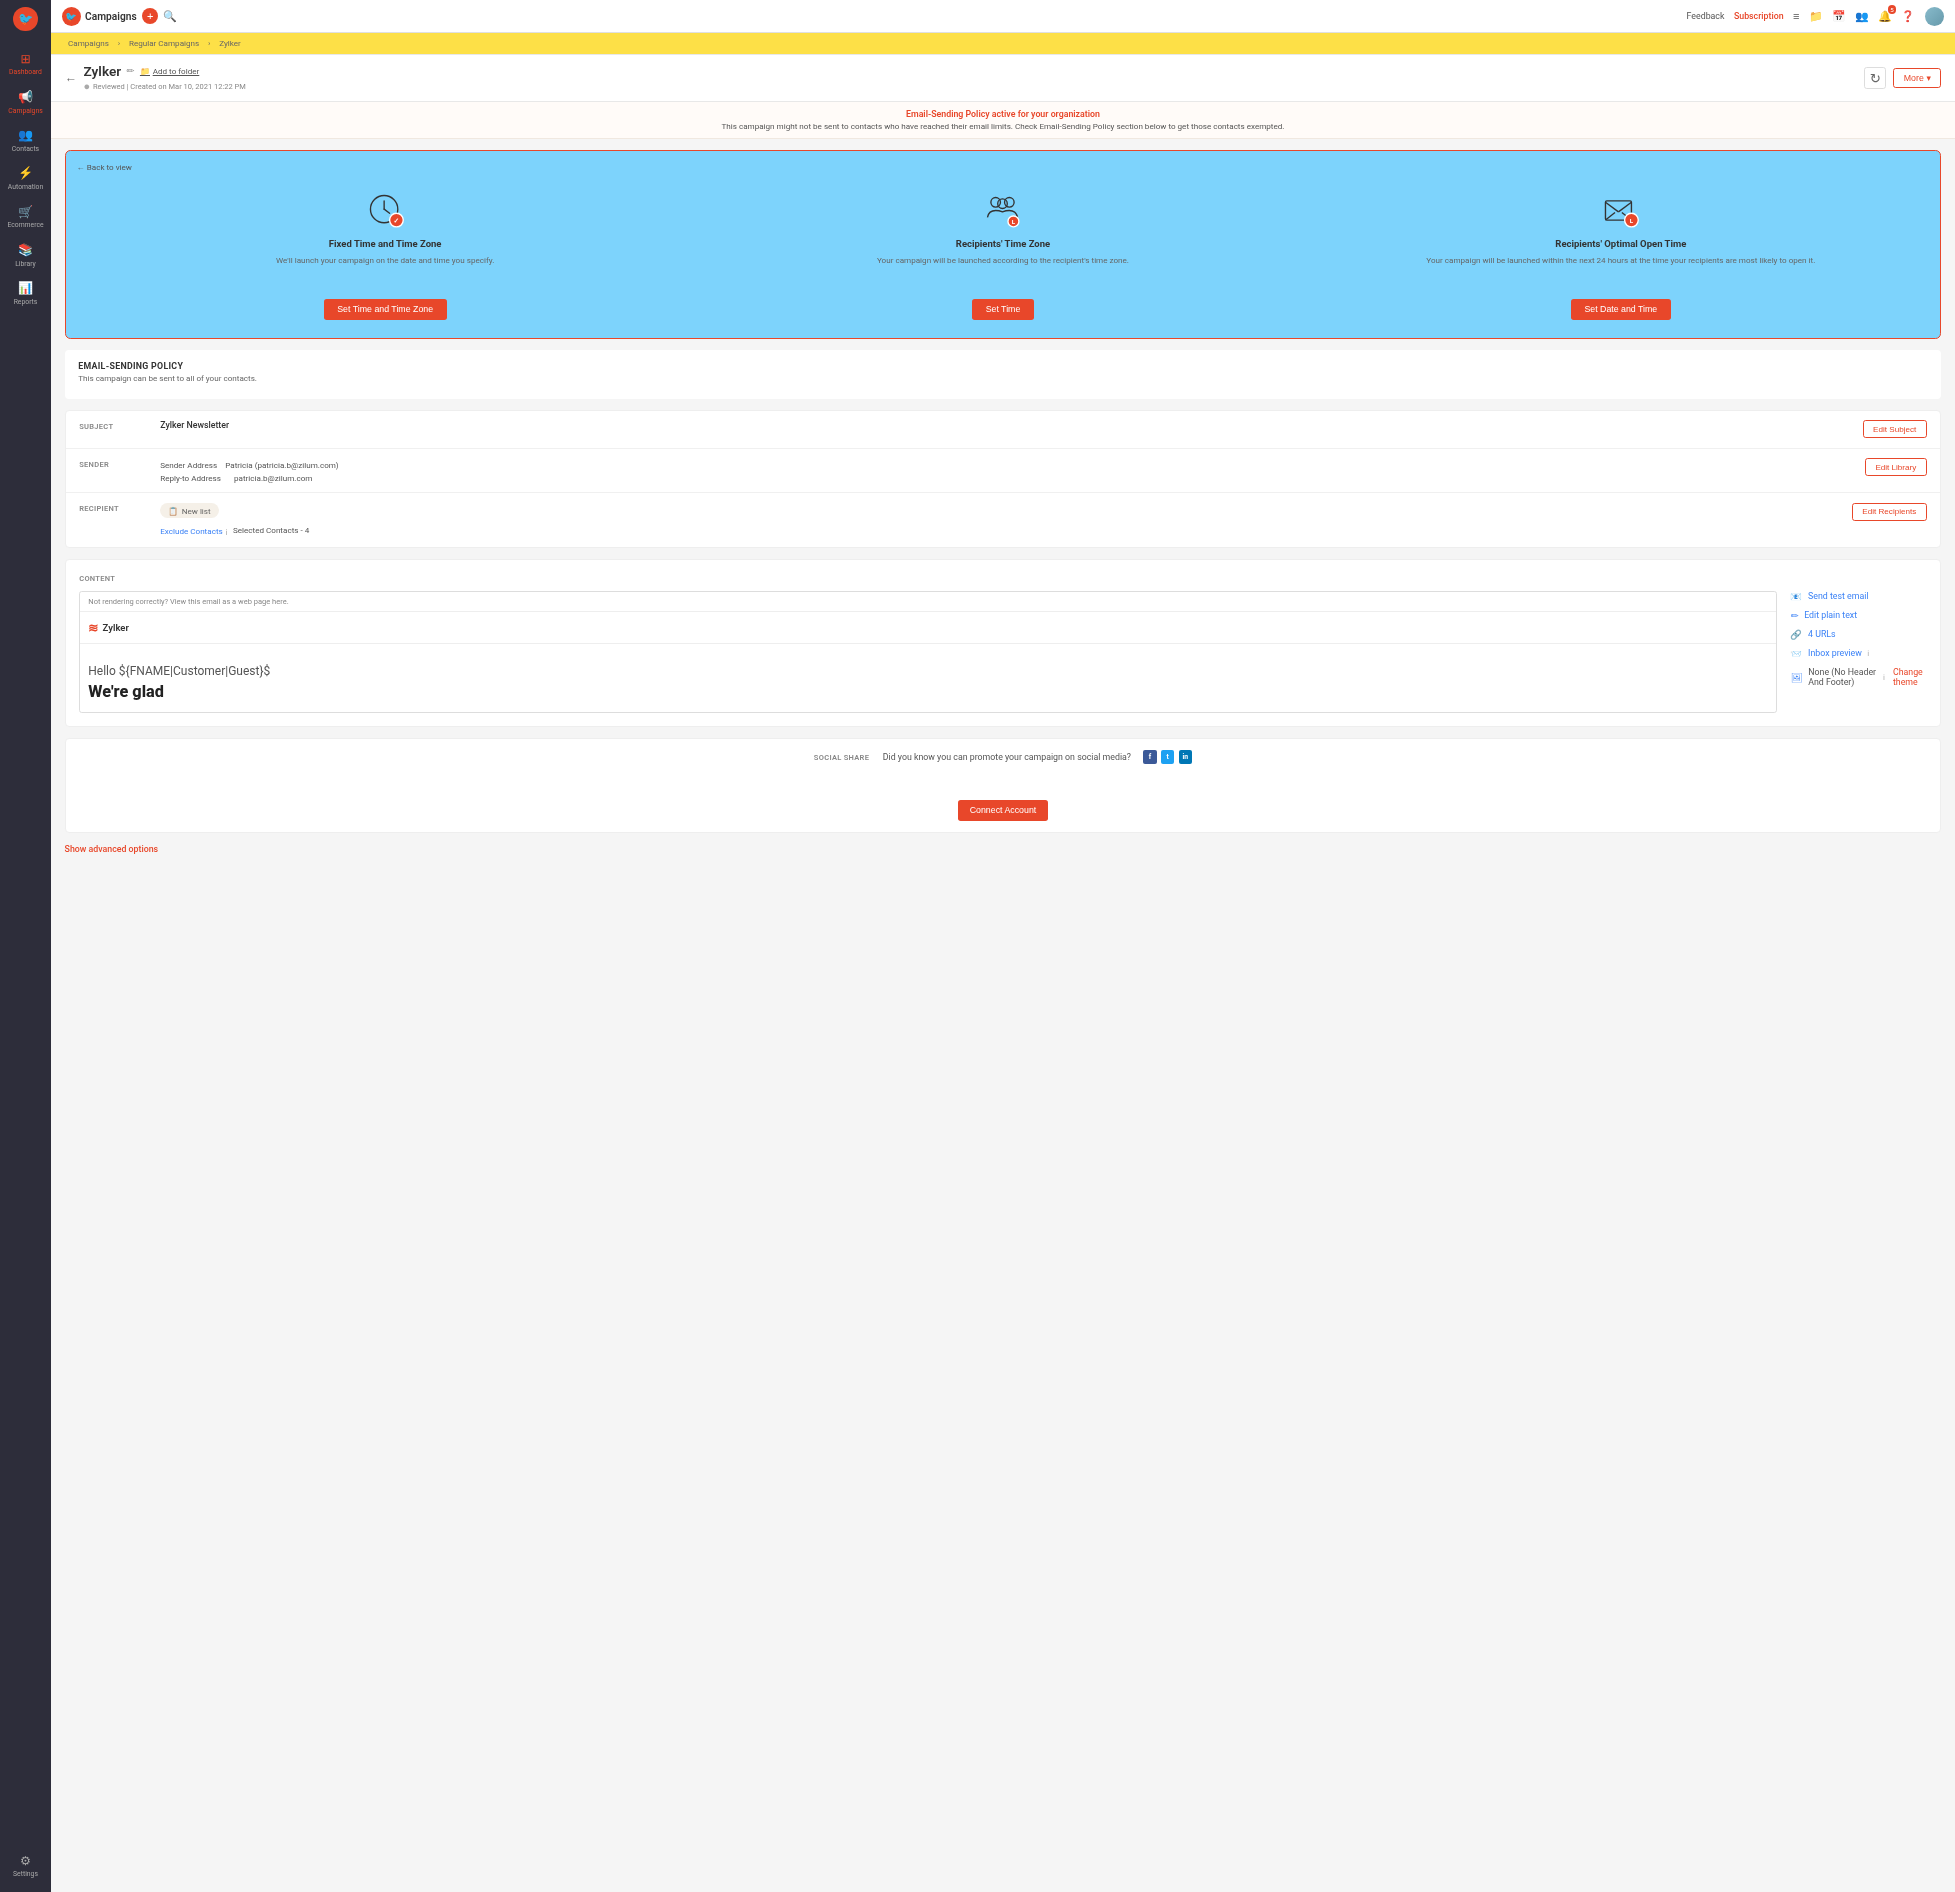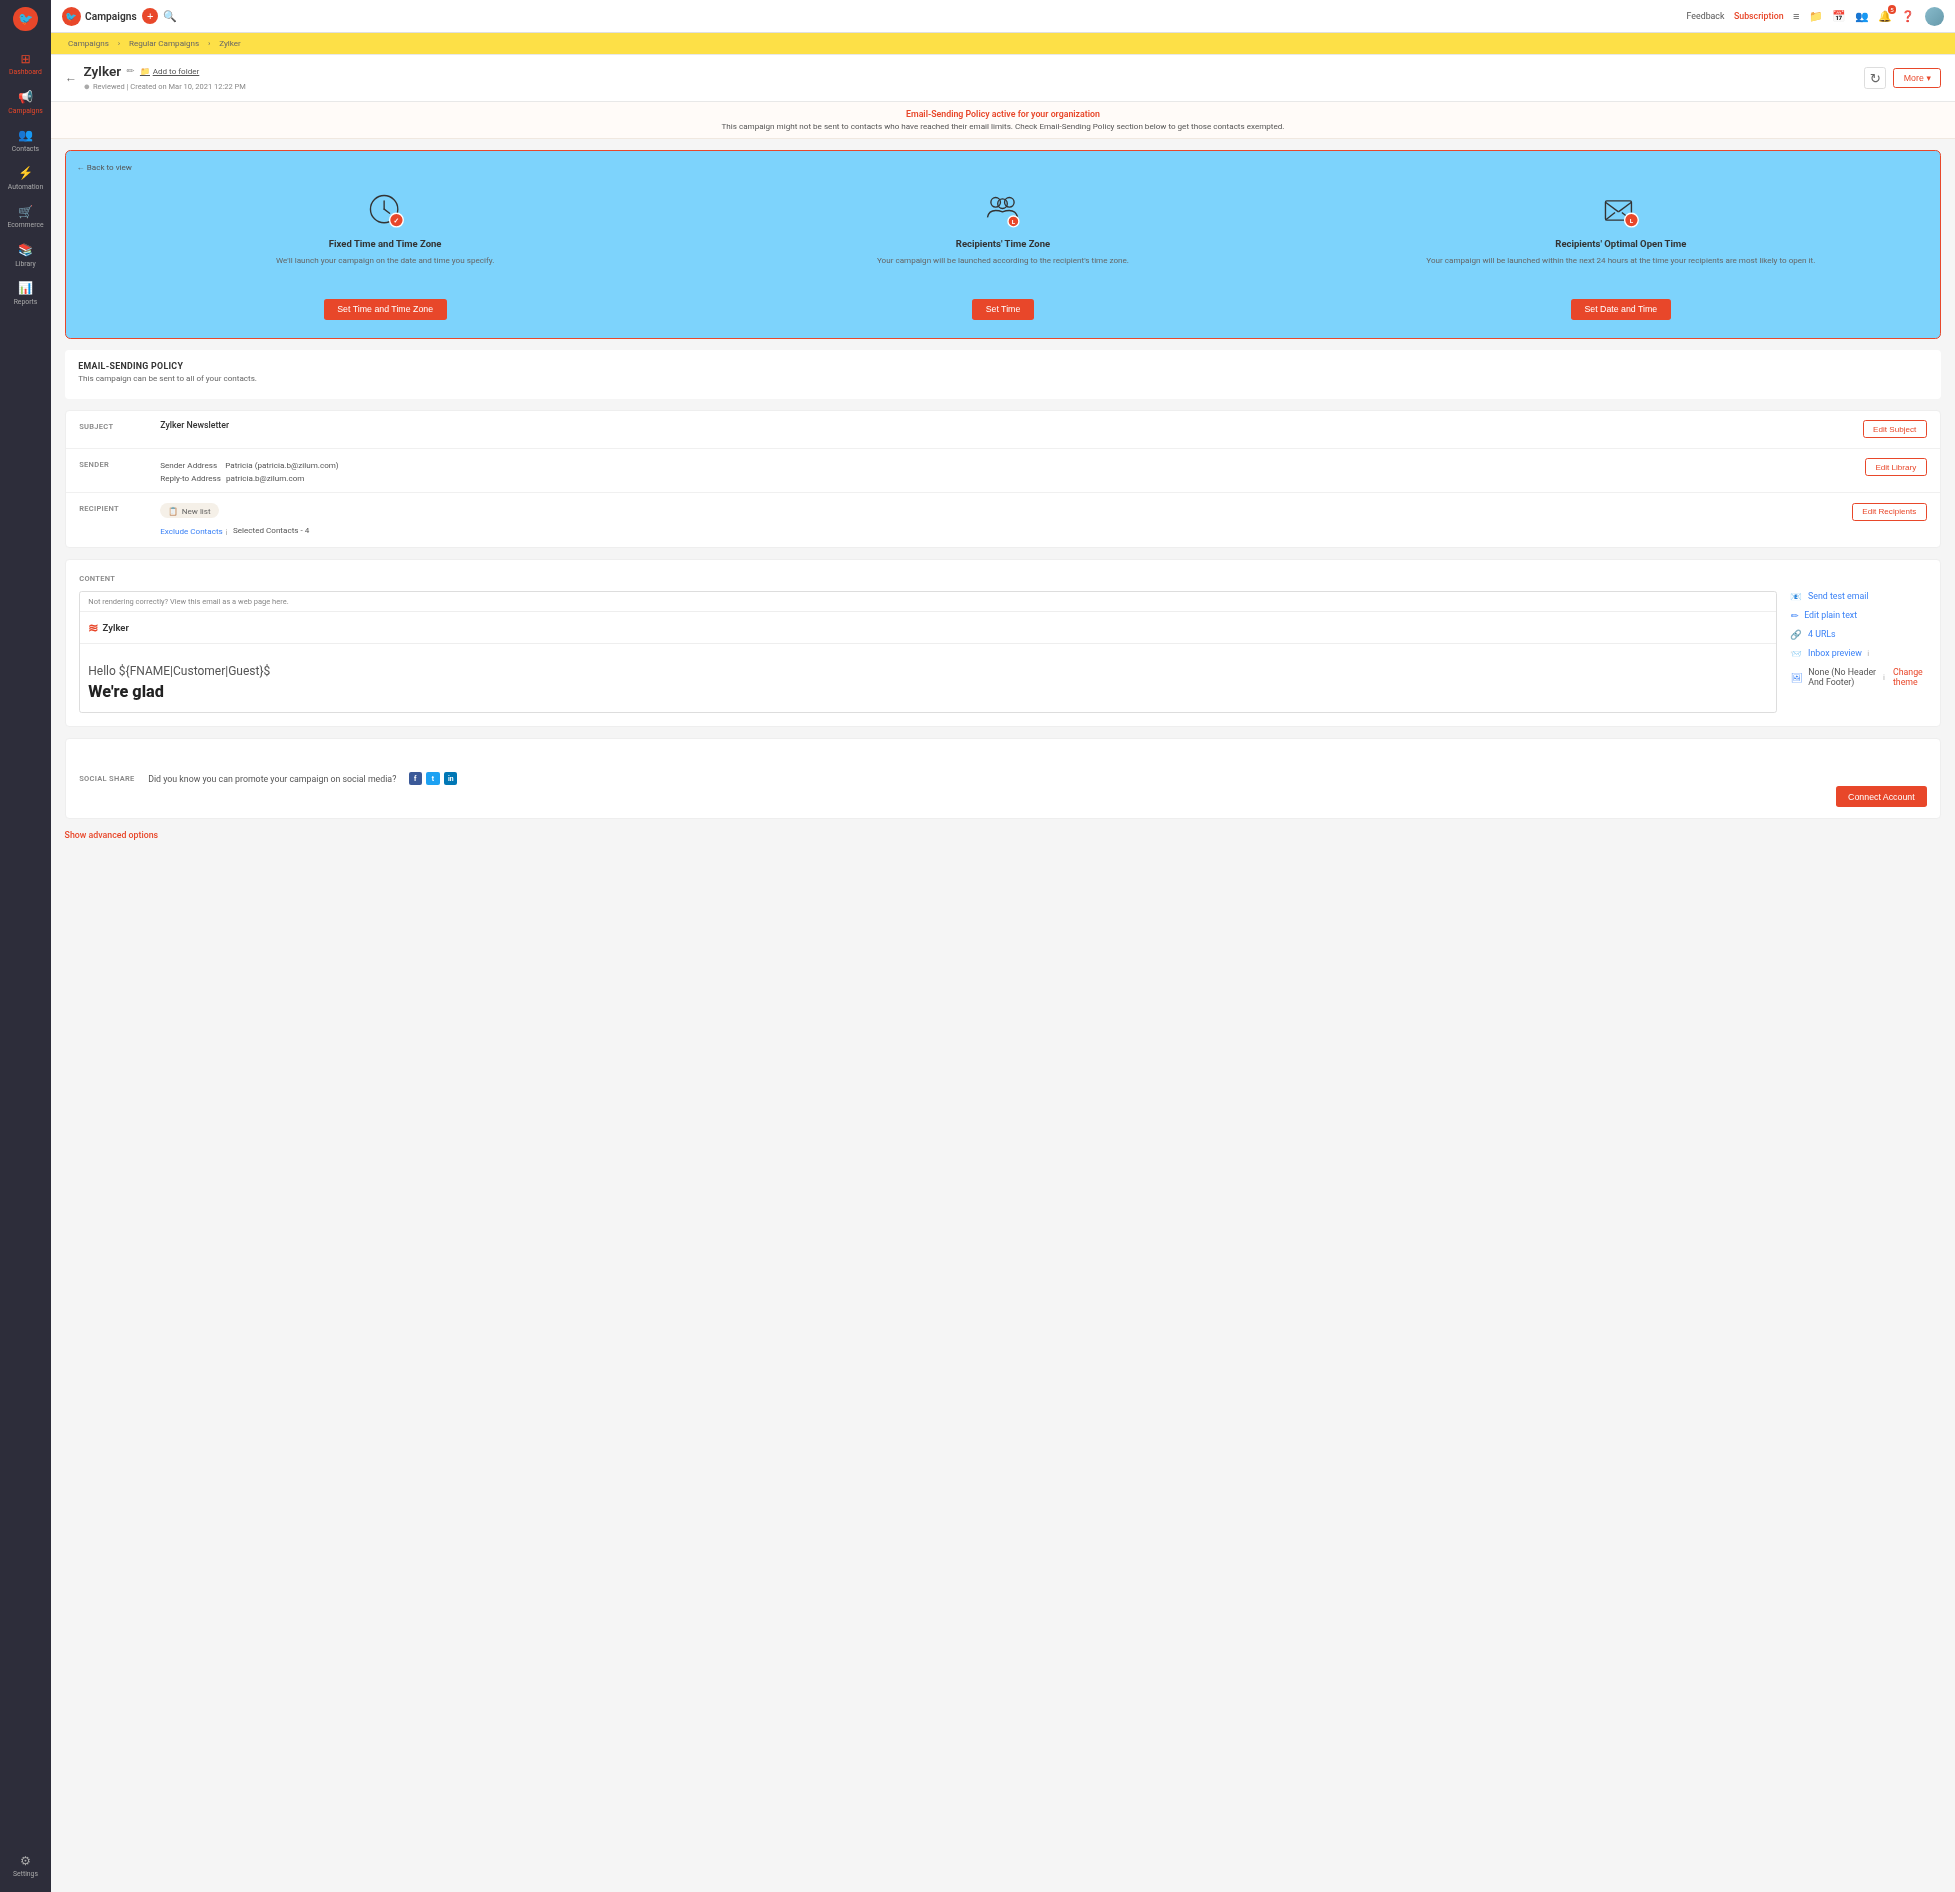--- a/index.html
+++ b/index.html
@@ -100,21 +100,21 @@
     .email-preview-greeting { font-size: 12px; color: #555; margin-bottom: 4.1px; margin-top: 12px; }
     .email-preview-headline { font-size: 16.3px; font-weight: 800; color: #222; }
     .content-actions { width: 136px; display: flex; flex-direction: column; gap: 8.1px; }
     .content-action-item { display: flex; align-items: center; gap: 5.4px; font-size: 8.8px; color: #3b82f6; cursor: pointer; }
     .content-action-item .act-icon { font-size: 9.5px; color: #3b82f6; }
     .content-action-item .info-icon { color: #aaa; font-size: 7.5px; }
     .none-text { color: #555; }
     .change-theme { color: #e8472a; cursor: pointer; text-decoration: none; margin-left: 2.7px; }
 
     
-    .social-section { background: white; margin: 0 13.6px 11px; border-radius: 4.1px; border: 0.7px solid #eee; padding: 11px 13.6px; display: flex; align-items: center; justify-content: space-between; }
+    .social-section { background: white; margin: 0 13.6px 11px; border-radius: 4.1px; border: 0.7px solid #eee; padding: 11px 13.6px; display: flex; align-items: center; justify-content: space-between; flex-direction: column; }
     .social-left { display: flex; align-items: center; gap: 6.8px; flex: 1; }
     .social-label { font-size: 7.5px; font-weight: 600; color: #888; letter-spacing: 0.3px; text-transform: uppercase; margin-right: 6.8px; }
     .social-text { font-size: 8.8px; color: #555; }
     .social-icons { display: flex; gap: 4.1px; margin-left: 5.4px; }
     .social-icon { width: 13.6px; height: 13.6px; border-radius: 2px; display: flex; align-items: center; justify-content: center; color: white; font-size: 6.8px; font-weight: 700; cursor: pointer; }
     .fb { background: #3b5998; }
     .tw { background: #1da1f2; }
     .li { background: #0077b5; }
     .connect-btn { background: #e8472a; color: white; border: none; border-radius: 2.7px; padding: 5.4px 12.2px; cursor: pointer; font-size: 8.8px; font-weight: 500; margin-top: 36px; }
 
@@ -318,21 +318,21 @@
         </div>
       </div>
 
       <div class="info-row">
         <div class="info-label">SENDER</div>
         <div class="info-value">
           <div class="sub" style="display:flex;gap:8.1px;">
             <span>Sender Address</span>
             <span>Patricia (patricia.b@zilum.com)</span>
           </div>
-          <div class="sub" style="display:flex;gap:5px;margin-top:2.7px;">
+          <div class="sub" style="display:flex;gap:13px;margin-top:2.7px;">
             <span>Reply-to Address</span>
             <span>patricia.b@zilum.com</span>
           </div>
         </div>
         <div class="info-action">
           <button class="edit-btn">Edit Library</button>
         </div>
       </div>
 
       <div class="info-row" style="align-items:flex-start;">

